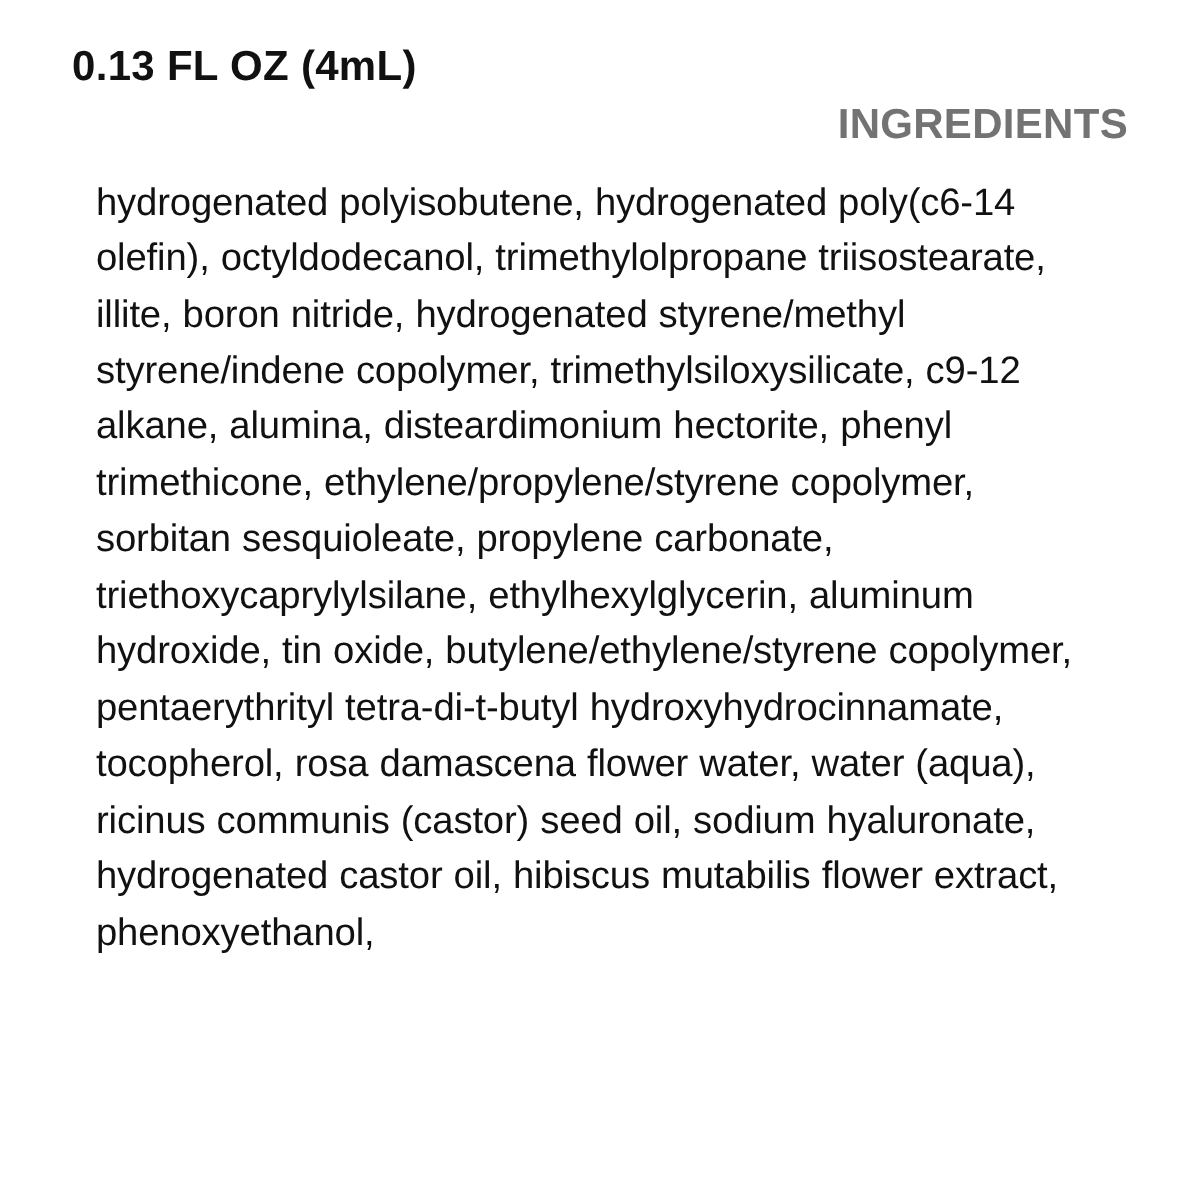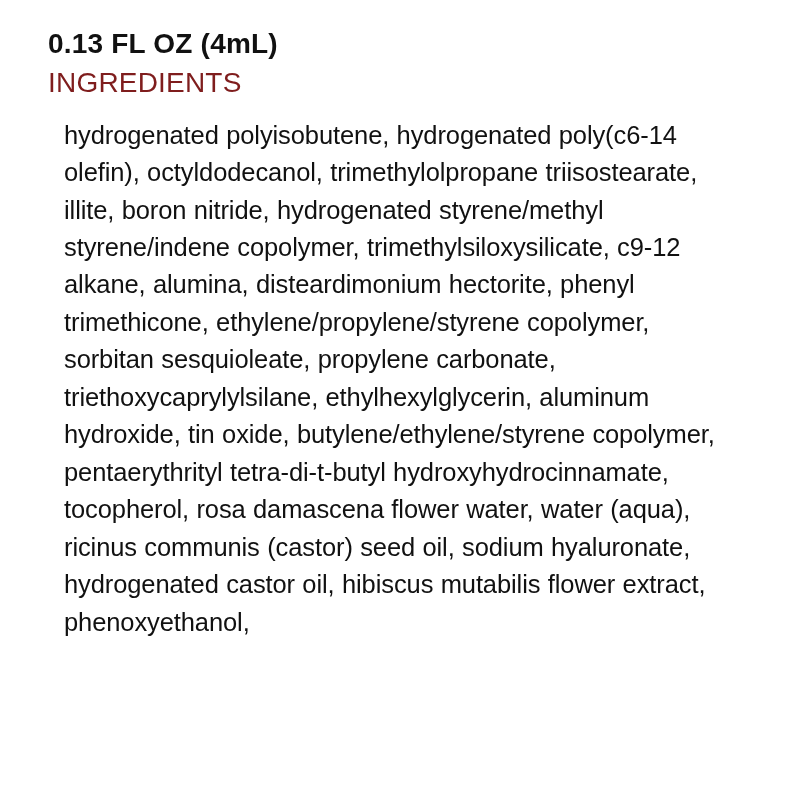--- a/index.html
+++ b/index.html
@@ -23,25 +23,26 @@
   .size-line {
     font-size: 28px;
     font-weight: bold;
     letter-spacing: 0.2px;
     line-height: 1.26;
     margin: 0;
     color: #111111;
   }
   .section-heading {
     font-size: 28px;
-    font-weight: normal;
+    font-weight: bold;
     letter-spacing: 0.2px;
     line-height: 1.26;
     margin: 4px 0 6px 0;
-    color: #7f1d1d;
+    color: #737373;
+    text-align: right;
   }
   .ingredients-body {
     font-size: 25.5px;
     font-weight: 400;
     line-height: 1.47;
     margin: 16px;
     color: #111111;
     letter-spacing: -0.1px;
     word-spacing: 0.4px;
     text-align: left;

